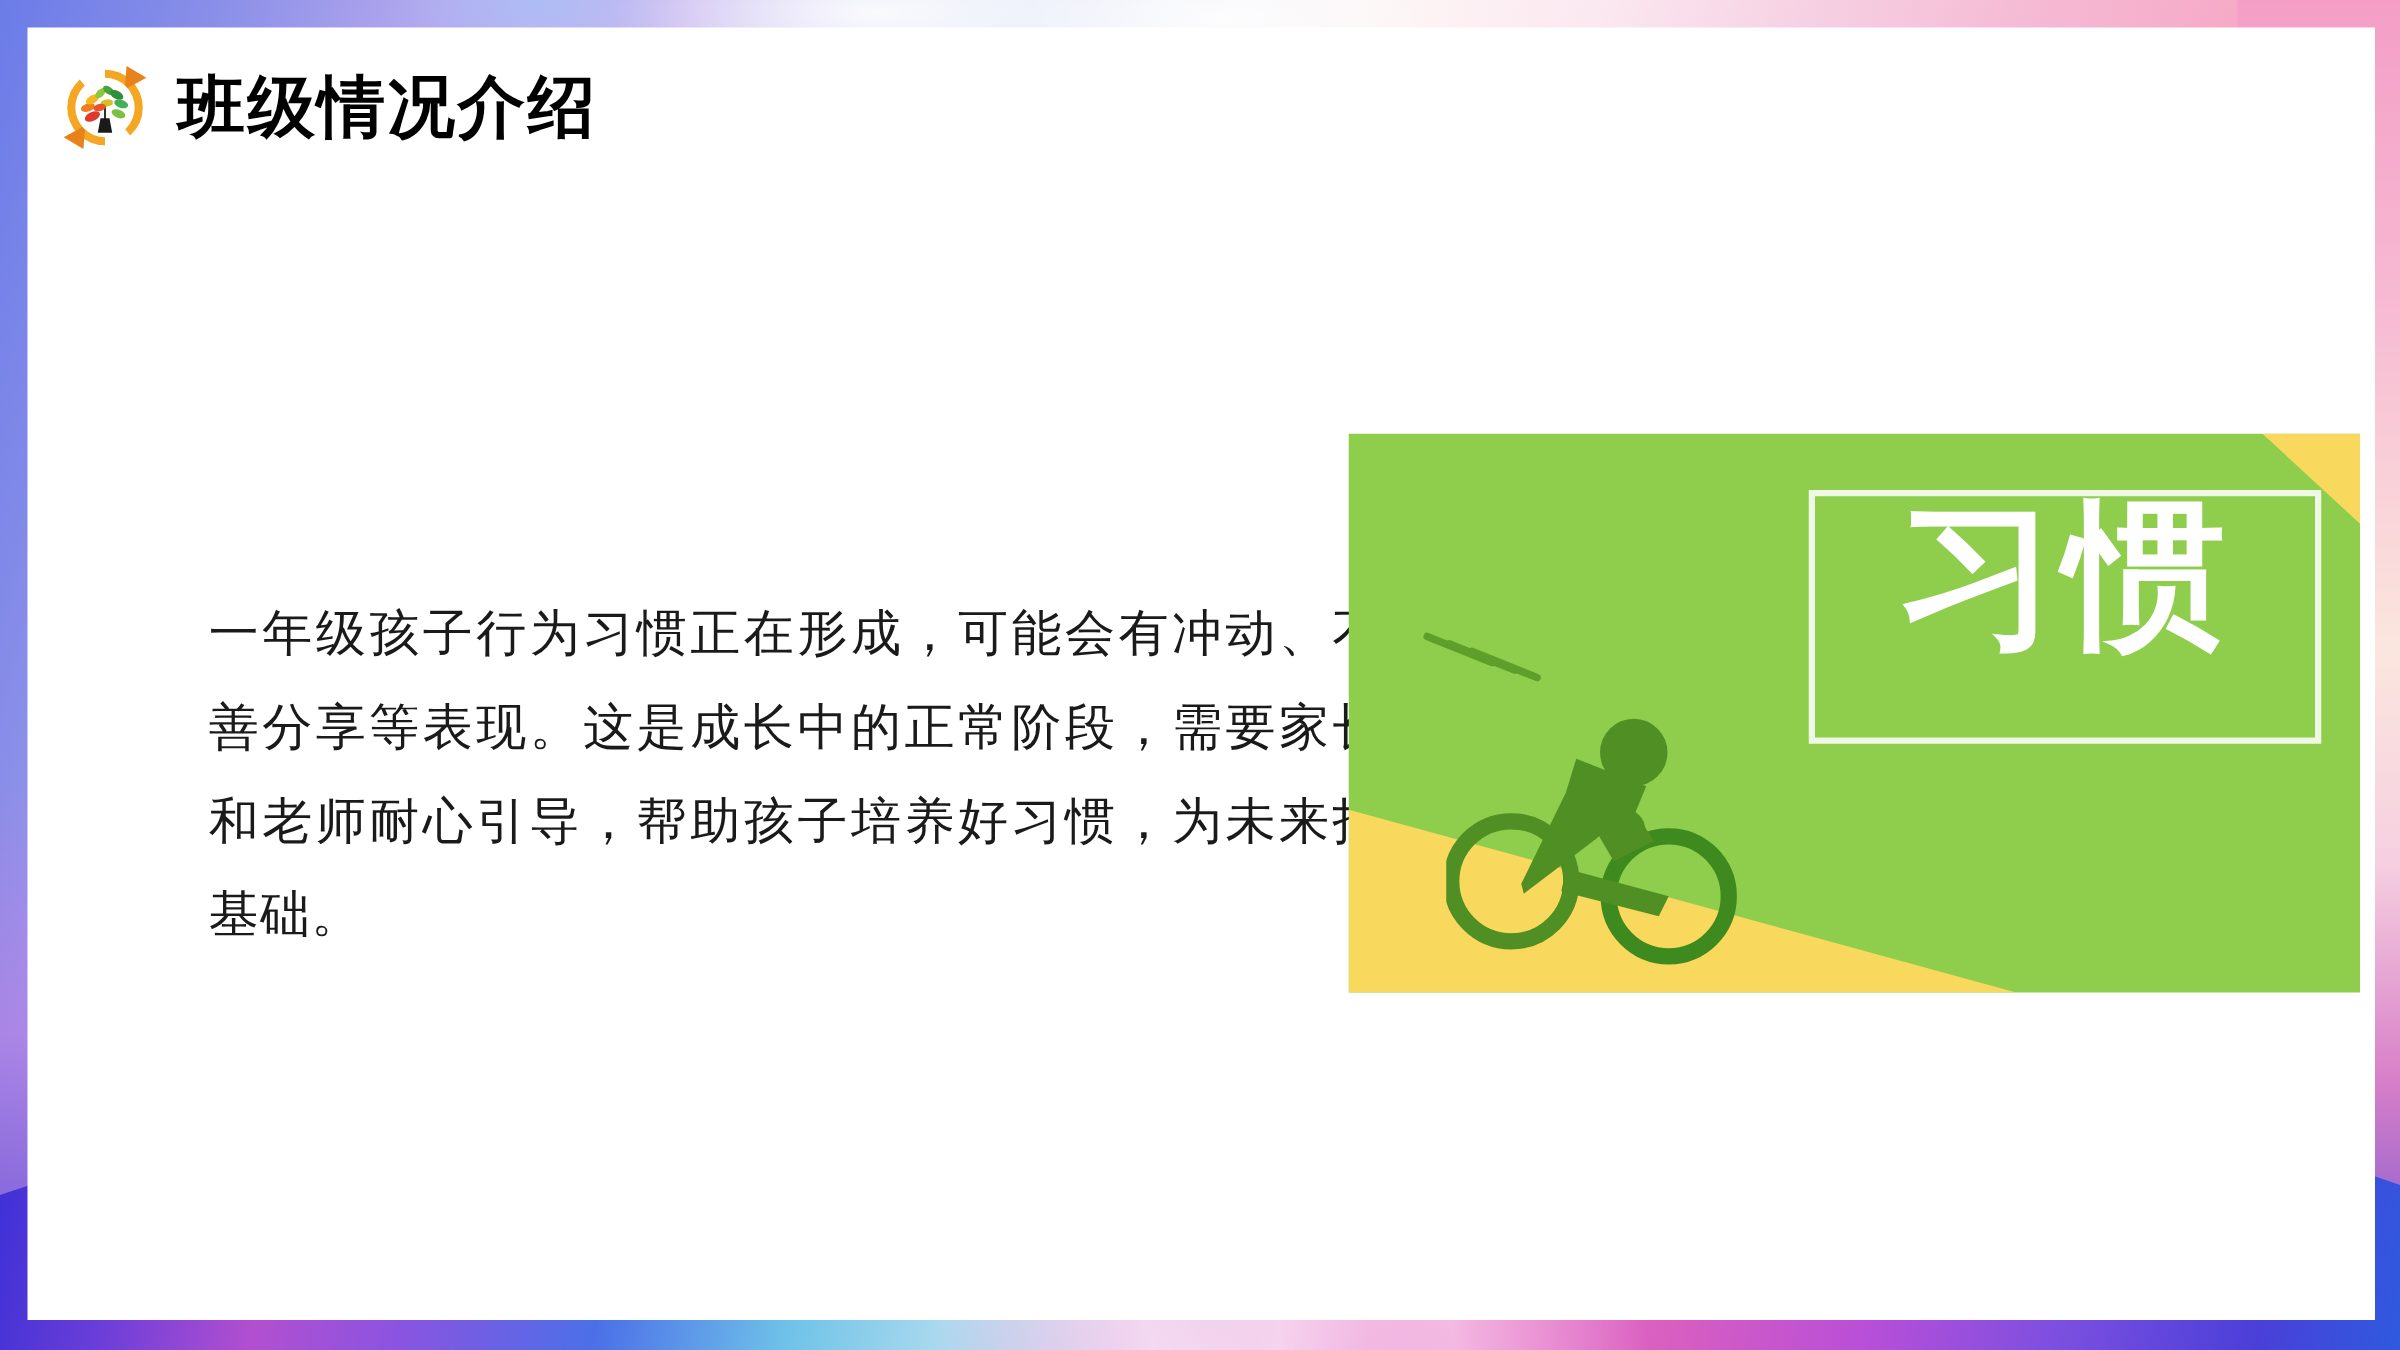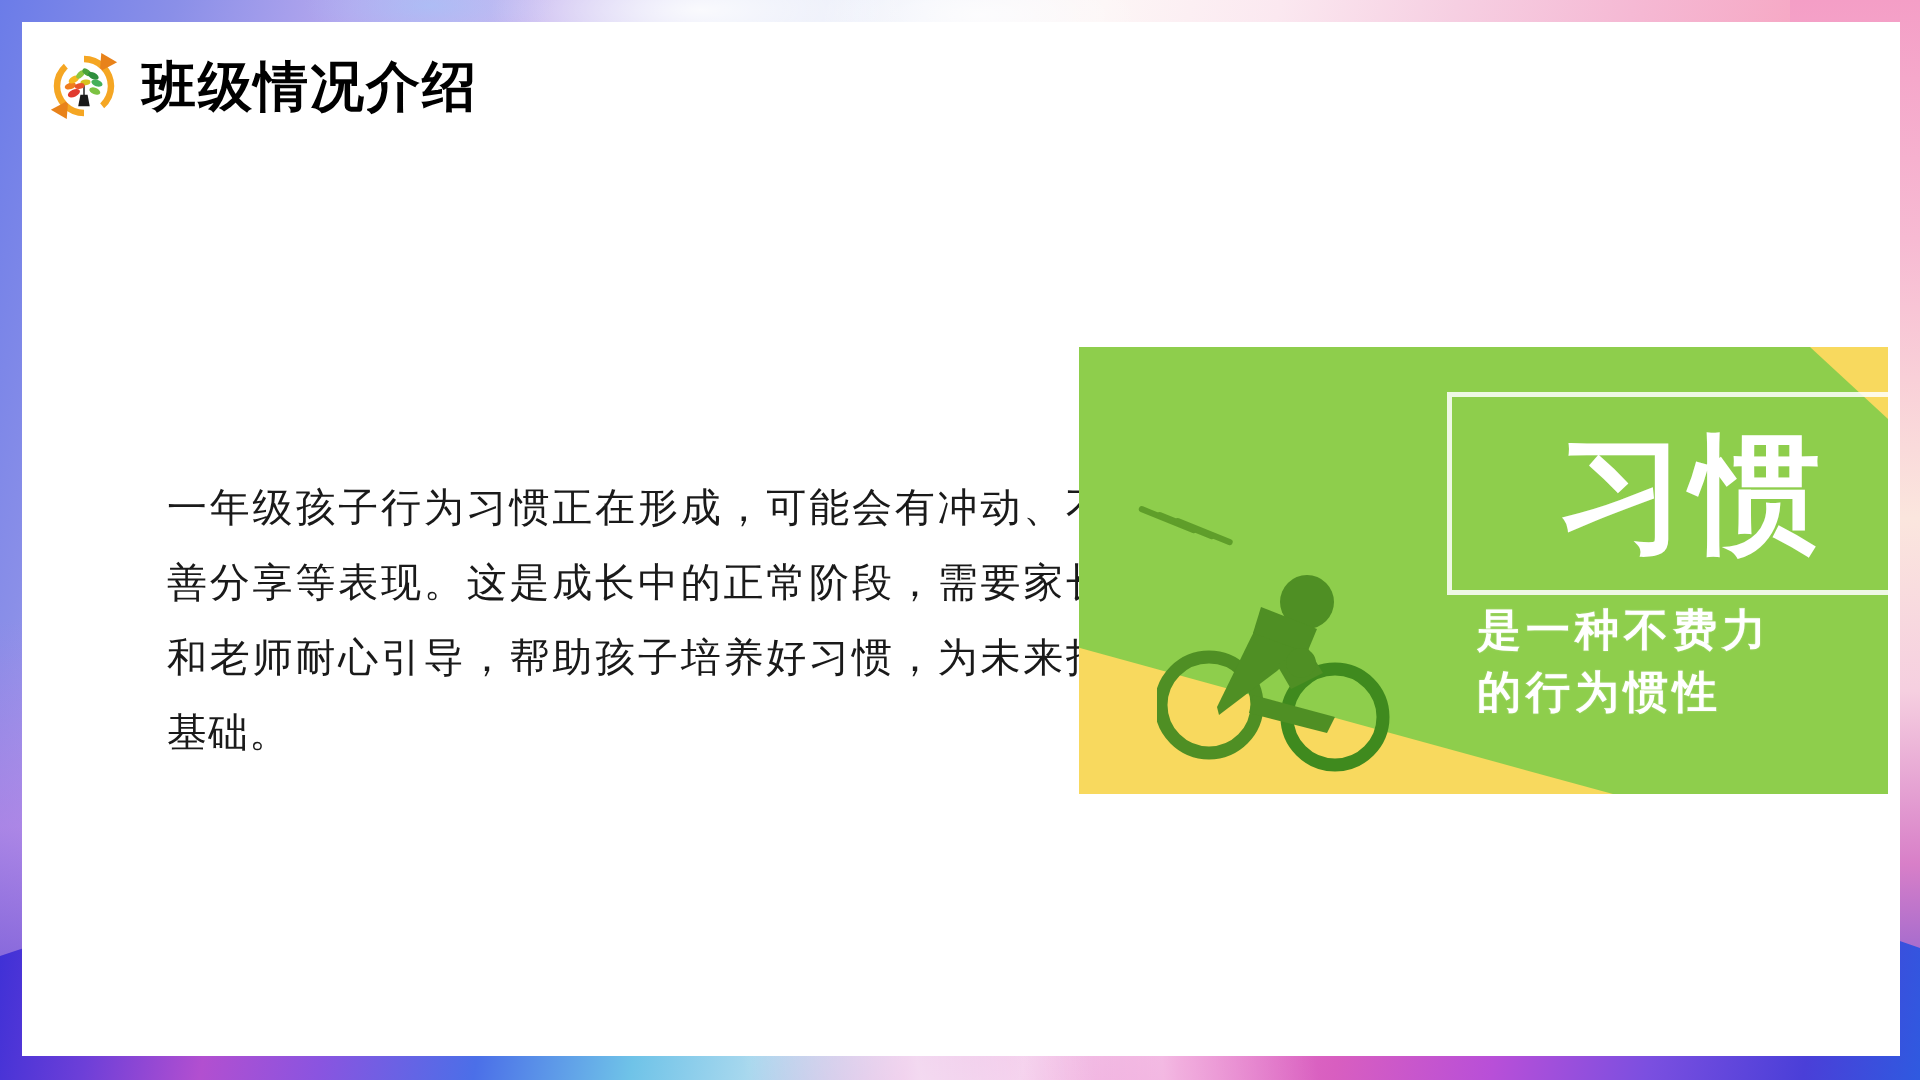--- a/index.html
+++ b/index.html
@@ -203,23 +203,21 @@
   }
   
   #habit-word-frame {
     position: absolute;
     left: 368px;
     top: 45px;
     width: 400px;
     height: 193px;
     border: 5px solid rgba(255,255,255,.85);
     display: flex;
-    align-items: center;
     justify-content: center;
-    padding-left: 40px;
   }
   #habit-word {
     color: #ffffff;
     font-size: 128px;
     font-weight: bold;
     line-height: 1;
     letter-spacing: 6px;
     white-space: nowrap;
   }
   #habit-sub {
@@ -297,20 +295,16 @@
         <path d="M104 60 L160 82 L150 106 L96 86 Z" fill="#4f8f24"></path>
         <path d="M120 118 L150 100 L166 126 L134 142 Z" fill="#4f8f24"></path>
         <path d="M96 148 L178 170 L170 186 L92 166 Z" fill="#4f8f24"></path>
         <circle cx="144" cy="116" r="15" fill="#4f8f24"></circle>
       </svg>
 
       <div id="habit-word-frame">
         <span id="habit-word">习惯</span>
       </div>
 
-      <div id="habit-sub">
-        <div>是一种不费力</div>
-        <div>的行为惯性</div>
-      </div>
     </div>
 
   </div>
 </div>
 
 </body></html>

